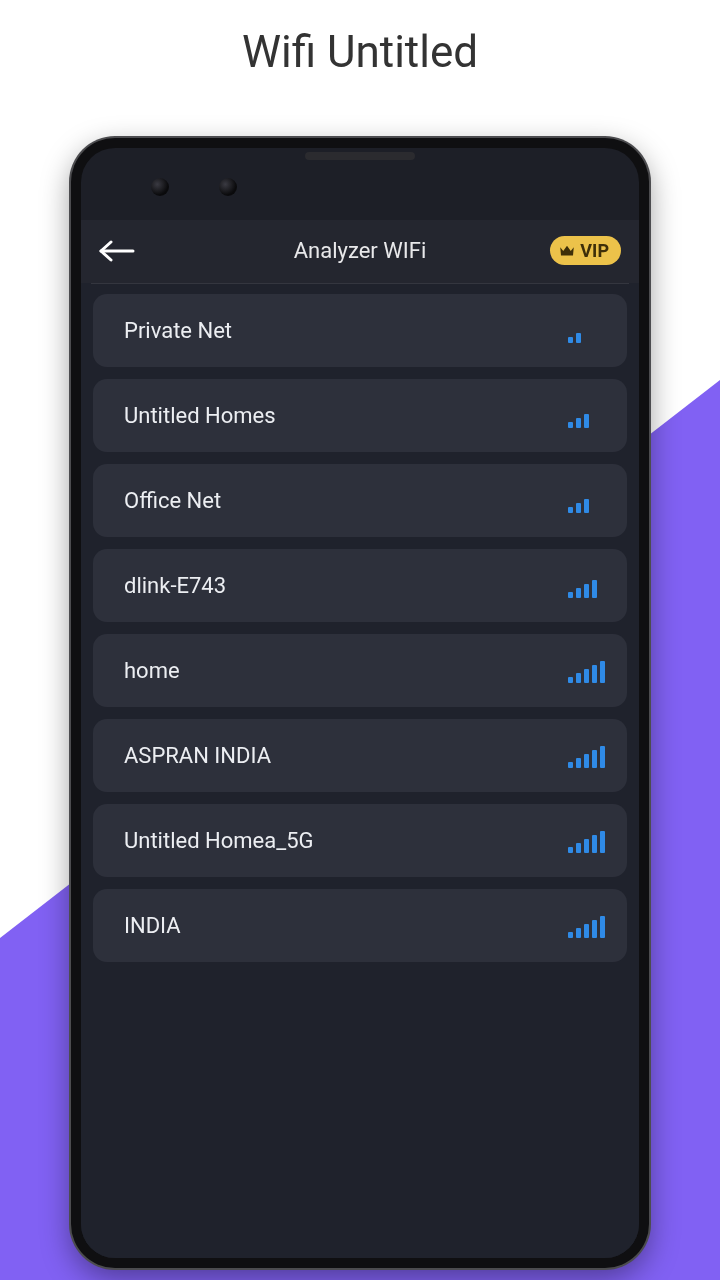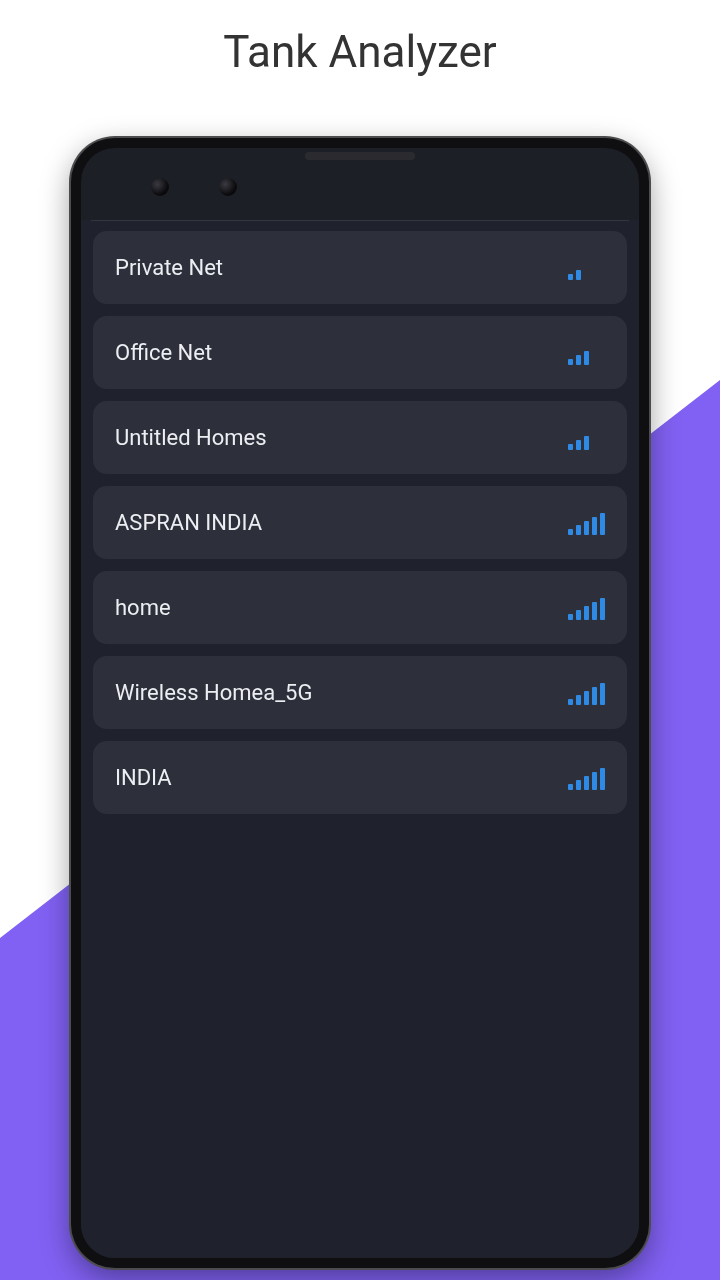--- a/index.html
+++ b/index.html
@@ -147,20 +147,21 @@
     cursor: pointer;
   }
   .network-name {
     color: #eceef2;
     font-size: 22px;
     font-weight: 400;
     white-space: nowrap;
     overflow: hidden;
     text-overflow: ellipsis;
     max-width: 380px;
+    margin-left: 9px;
   }
   .signal {
     display: flex;
     align-items: flex-end;
     gap: 3px;
     height: 24px;
   }
   .signal span {
     width: 5px;
     background: #2f8ae6;
@@ -171,85 +172,110 @@
   .signal span:nth-child(2) { height: 10px; }
   .signal span:nth-child(3) { height: 14px; }
   .signal span:nth-child(4) { height: 18px; }
   .signal span:nth-child(5) { height: 22px; }
 </style>
 </head>
 <body>
 
 <div class="bg-purple"></div>
 
-<div class="page-title">Tank Analyzer</div>
+<div class="page-title">Wifi Untitled</div>
 
 <div class="phone-frame">
   <div class="speaker"></div>
   <div class="cam1"></div>
   <div class="cam2"></div>
   <div class="phone-inner">
     <div class="screen">
 
+      <div class="app-header">
+        <div class="back-arrow">
+          <svg viewBox="0 0 36 22">
+            <line x1="2" y1="11" x2="34" y2="11" stroke="#ffffff" stroke-width="3" stroke-linecap="round"></line>
+            <polyline points="12,2 2,11 12,20" fill="none" stroke="#ffffff" stroke-width="3" stroke-linecap="round" stroke-linejoin="round"></polyline>
+          </svg>
+        </div>
+        <div class="header-title">Analyzer WIFi</div>
+        <div class="vip-badge">
+          <svg viewBox="0 0 24 24">
+            <path d="M3 7 L7 12 L12 5 L17 12 L21 7 L20 18 L4 18 Z" fill="#3e2f09"></path>
+          </svg>
+          <span>VIP</span>
+        </div>
+      </div>
 
       <div class="divider"></div>
 
       <div class="network-list" id="network-list">
           <div class="network-item">
             <div class="network-name">Private Net</div>
             <div class="signal">
               <span></span>
               <span></span>
               <span class="off"></span>
               <span class="off"></span>
               <span class="off"></span>
             </div>
           </div>
           <div class="network-item">
+            <div class="network-name">Untitled Homes</div>
+            <div class="signal">
+              <span></span>
+              <span></span>
+              <span></span>
+              <span class="off"></span>
+              <span class="off"></span>
+            </div>
+          </div>
+          <div class="network-item">
             <div class="network-name">Office Net</div>
             <div class="signal">
               <span></span>
               <span></span>
               <span></span>
               <span class="off"></span>
               <span class="off"></span>
             </div>
           </div>
           <div class="network-item">
-            <div class="network-name">Untitled Homes</div>
-            <div class="signal">
-              <span></span>
-              <span></span>
-              <span></span>
-              <span class="off"></span>
-              <span class="off"></span>
+            <div class="network-name">dlink-E743</div>
+            <div class="signal">
+              <span></span>
+              <span></span>
+              <span></span>
+              <span></span>
+              <span class="off"></span>
+            </div>
+          </div>
+          <div class="network-item">
+            <div class="network-name">home</div>
+            <div class="signal">
+              <span></span>
+              <span></span>
+              <span></span>
+              <span></span>
+              <span></span>
             </div>
           </div>
           <div class="network-item">
             <div class="network-name">ASPRAN INDIA</div>
             <div class="signal">
               <span></span>
               <span></span>
               <span></span>
               <span></span>
               <span></span>
             </div>
           </div>
           <div class="network-item">
-            <div class="network-name">home</div>
-            <div class="signal">
-              <span></span>
-              <span></span>
-              <span></span>
-              <span></span>
-              <span></span>
-            </div>
-          </div>
-          <div class="network-item">
-            <div class="network-name">Wireless Homea_5G</div>
+            <div class="network-name">Untitled Homea_5G</div>
             <div class="signal">
               <span></span>
               <span></span>
               <span></span>
               <span></span>
               <span></span>
             </div>
           </div>
           <div class="network-item">
             <div class="network-name">INDIA</div>

